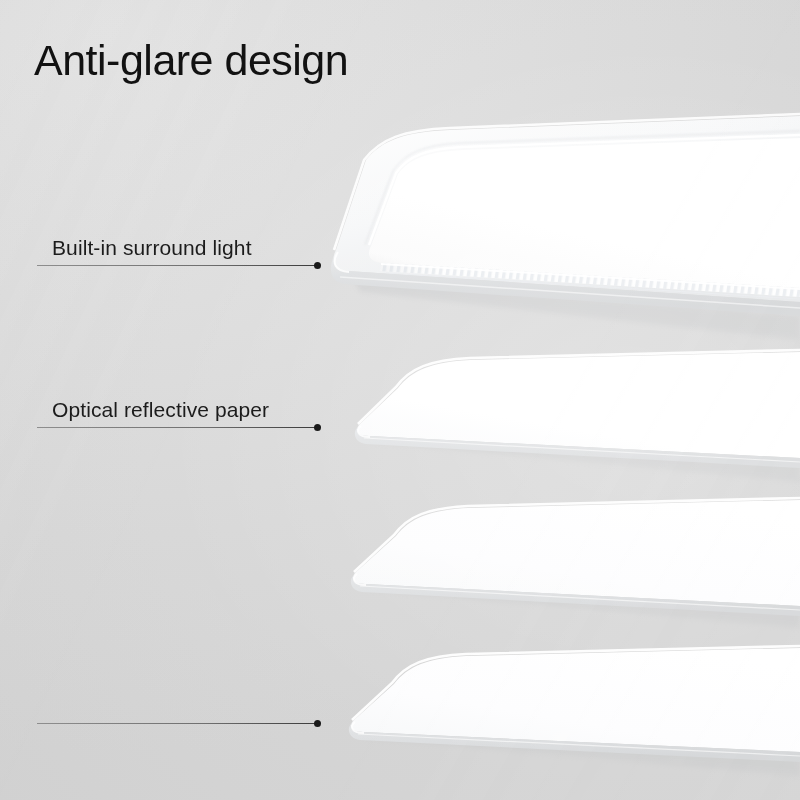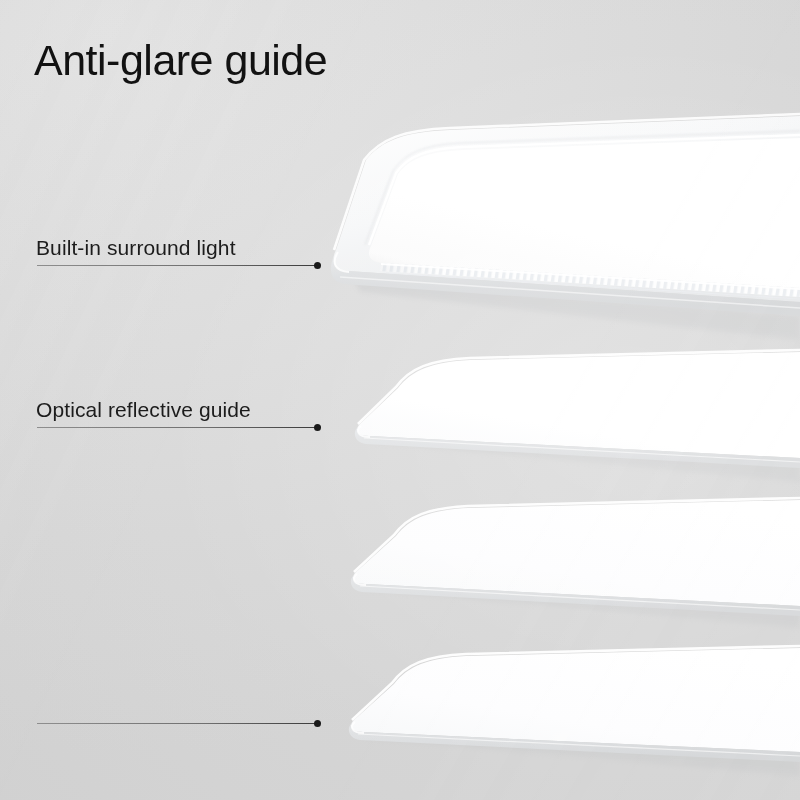--- a/index.html
+++ b/index.html
@@ -46,21 +46,21 @@
 
   
   .callout {
     position: absolute;
     left: 0;
     width: 330px;
     height: 62px;
   }
   .callout .cap {
     position: absolute;
-    left: 36px;
+    left: 52px;
     bottom: 16px;
     font-size: 21px;
     font-weight: 400;
     color: #1c1c1c;
     white-space: nowrap;
     letter-spacing: 0.1px;
   }
   .callout .rule {
     position: absolute;
     left: 37px;
@@ -293,30 +293,30 @@
         <path d="M358,134 L800,156" fill="none" stroke="#ffffff" stroke-width="1.2" opacity="0.6"></path>
 
         <path d="M355,122 C349,127 352,133 364,133" fill="none" stroke="#ffffff" stroke-width="1.8" opacity="0.8"></path>
       </svg>
     </div>
   </div>
 
   <div class="bg-vignette"></div>
   <div class="grain"></div>
 
-  <div class="title">Anti-glare guide</div>
+  <div class="title">Anti-glare design</div>
 
   <div class="callout" id="callout-1">
     <span class="cap">Built-in surround light</span>
     <span class="rule"></span>
     <span class="dot"></span>
   </div>
 
   <div class="callout" id="callout-2">
-    <span class="cap">Optical reflective guide</span>
+    <span class="cap">Optical reflective paper</span>
     <span class="rule"></span>
     <span class="dot"></span>
   </div>
 
 
   <div class="callout" id="callout-4">
     <span class="rule"></span>
     <span class="dot"></span>
   </div>
 

